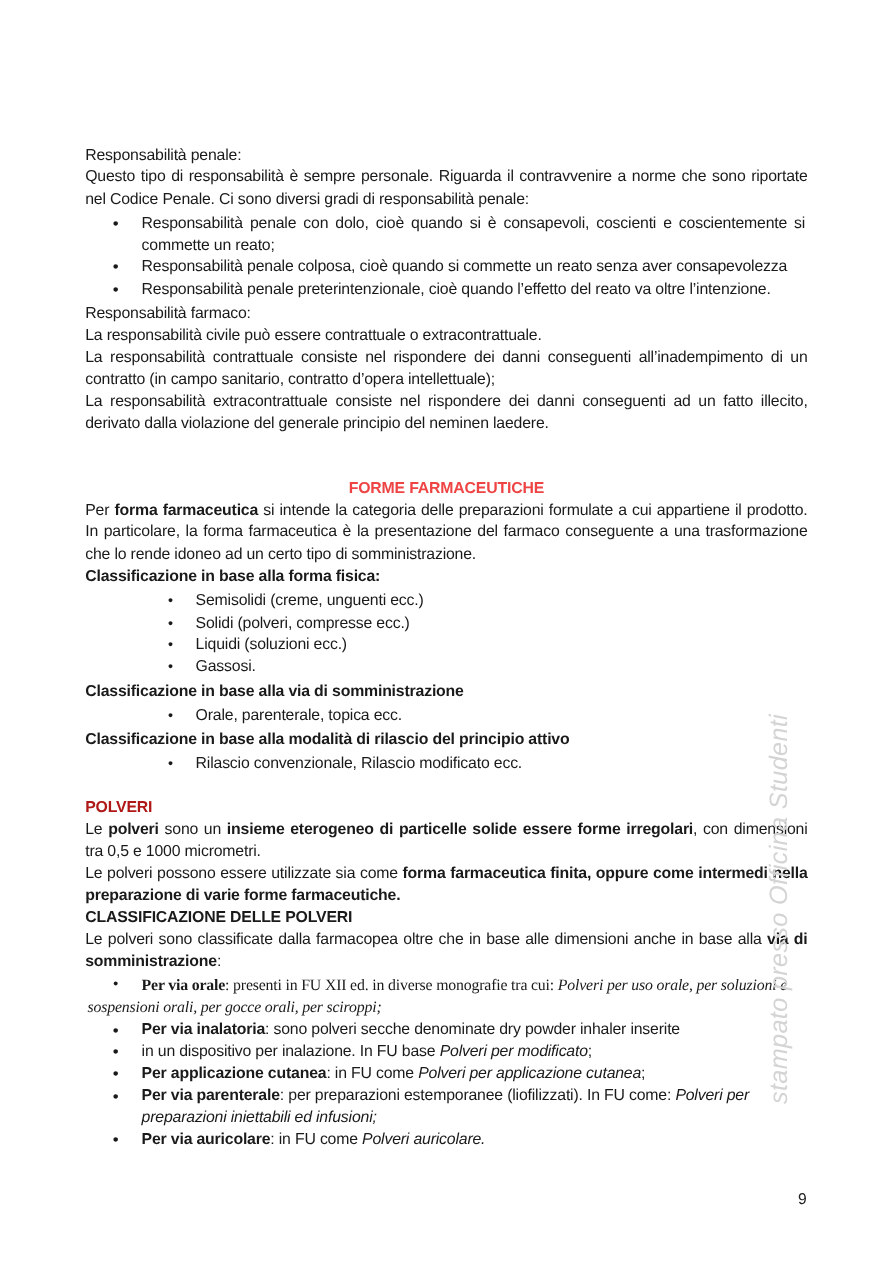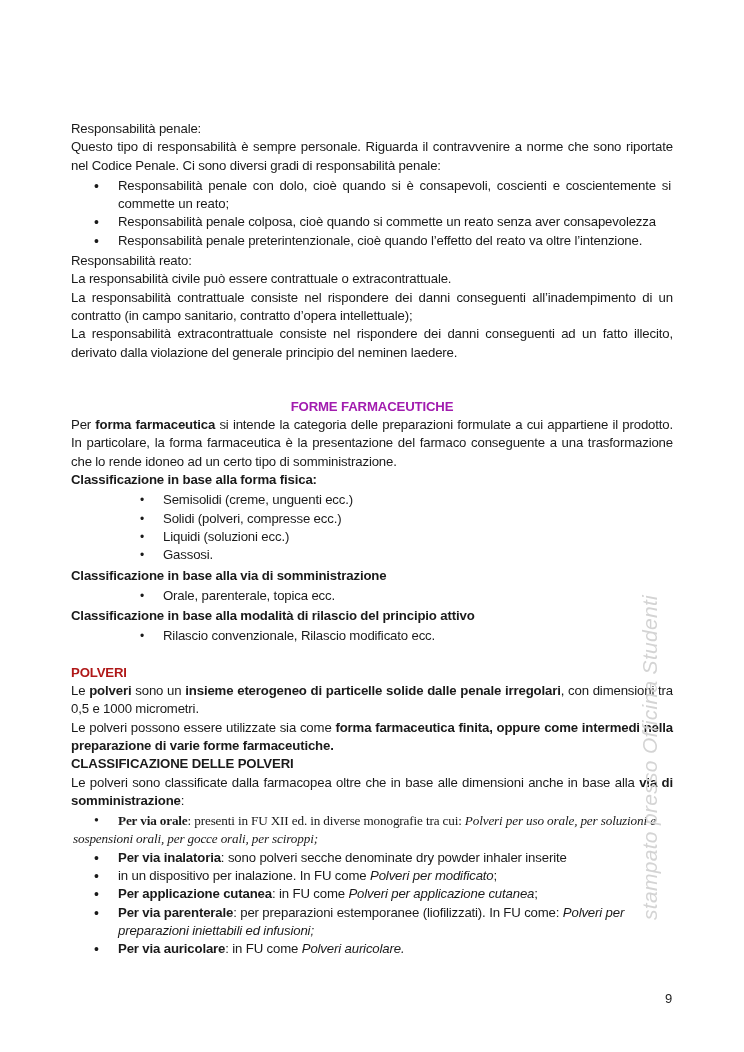--- a/index.html
+++ b/index.html
@@ -13,21 +13,21 @@
     ul { margin: 2px; padding: 0; list-style: none; }
     ul li { position: relative; }
     ul.b1 li { padding-left: 45px; text-align: justify; }
     ul.b1 li::before { content: "•"; position: absolute; left: 21px; font-size: 14px; }
     ul.b2 li { padding-left: 90px; }
     ul.b2 li::before { content: "•"; position: absolute; left: 67px; font-size: 12px; }
     ul.b3 li { padding-left: 45px; }
     ul.b3 li::before { content: "•"; position: absolute; left: 21px; font-size: 14px; }
     .hang { padding-left: 0 !important; text-indent: 45px; font-family: Liberation Serif, serif; }
     .hang::before { left: 21px !important; text-indent: 0; }
-    .red-center { text-align: center; color: #a21caf; font-weight: bold; margin-top: 36px; }
+    .red-center { text-align: center; color: #ef4444; font-weight: bold; margin-top: 36px; }
     .red { color: #b01818; font-weight: bold; margin-top: 18px; }
     b { font-weight: bold; }
     i { font-style: italic; }
     .bold { font-weight: bold; }
     .watermark {
       position: absolute; left: 638px; top: 920px; transform-origin: 0 0; transform: rotate(-90deg);
       font-family: "Liberation Sans", sans-serif; font-style: italic; font-size: 21px; color: #d4d4d4; white-space: nowrap; letter-spacing: 0.3px;
     }
     .pagenum { position: absolute; left: 665px; top: 991px; font-size: 13px; color: #222; }
   </style>
@@ -35,21 +35,21 @@
 <body>
 
 <div class="page">
   <p>Responsabilità penale:</p>
   <p class="just">Questo tipo di responsabilità è sempre personale. Riguarda il contravvenire a norme che sono riportate nel Codice Penale. Ci sono diversi gradi di responsabilità penale:</p>
   <ul class="b1">
     <li>Responsabilità penale con dolo, cioè quando si è consapevoli, coscienti e coscientemente si commette un reato;</li>
     <li>Responsabilità penale colposa, cioè quando si commette un reato senza aver consapevolezza</li>
     <li>Responsabilità penale preterintenzionale, cioè quando l’effetto del reato va oltre l’intenzione.</li>
   </ul>
-  <p>Responsabilità reato:</p>
+  <p>Responsabilità farmaco:</p>
   <p>La responsabilità civile può essere contrattuale o extracontrattuale.</p>
   <p class="just">La responsabilità contrattuale consiste nel rispondere dei danni conseguenti all’inadempimento di un contratto (in campo sanitario, contratto d’opera intellettuale);</p>
   <p class="just">La responsabilità extracontrattuale consiste nel rispondere dei danni conseguenti ad un fatto illecito, derivato dalla violazione del generale principio del neminen laedere.</p>
 
   <p class="red-center">FORME FARMACEUTICHE</p>
   <p class="just"><span>Per </span><b>forma farmaceutica</b><span> si intende la categoria delle preparazioni formulate a cui appartiene il prodotto. In particolare, la forma farmaceutica è la presentazione del farmaco conseguente a una trasformazione che lo rende idoneo ad un certo tipo di somministrazione.</span></p>
   <p class="bold">Classificazione in base alla forma fisica:</p>
   <ul class="b2">
     <li>Semisolidi (creme, unguenti ecc.)</li>
     <li>Solidi (polveri, compresse ecc.)</li>
@@ -59,28 +59,28 @@
   <p class="bold">Classificazione in base alla via di somministrazione</p>
   <ul class="b2">
     <li>Orale, parenterale, topica ecc.</li>
   </ul>
   <p class="bold">Classificazione in base alla modalità di rilascio del principio attivo</p>
   <ul class="b2">
     <li>Rilascio convenzionale, Rilascio modificato ecc.</li>
   </ul>
 
   <p class="red">POLVERI</p>
-  <p class="just"><span>Le </span><b>polveri</b><span> sono un </span><b>insieme eterogeneo di particelle solide dalle penale irregolari</b><span>, con dimensioni tra 0,5 e 1000 micrometri.</span></p>
+  <p class="just"><span>Le </span><b>polveri</b><span> sono un </span><b>insieme eterogeneo di particelle solide essere forme irregolari</b><span>, con dimensioni tra 0,5 e 1000 micrometri.</span></p>
   <p class="just"><span>Le polveri possono essere utilizzate sia come </span><b>forma farmaceutica finita, oppure come intermedi nella preparazione di varie forme farmaceutiche.</b></p>
   <p class="bold">CLASSIFICAZIONE DELLE POLVERI</p>
   <p class="just"><span>Le polveri sono classificate dalla farmacopea oltre che in base alle dimensioni anche in base alla </span><b>via di somministrazione</b><span>:</span></p>
   <ul class="b3">
     <li class="hang"><b>Per via orale</b><span>: presenti in FU XII ed. in diverse monografie tra cui: </span><i>Polveri per uso orale, per soluzioni e sospensioni orali, per gocce orali, per sciroppi;</i></li>
     <li><b>Per via inalatoria</b><span>: sono polveri secche denominate dry powder inhaler inserite</span></li>
-    <li><span>in un dispositivo per inalazione. In FU come </span><i>Polveri per modificato</i><span>;</span></li>
+    <li><span>in un dispositivo per inalazione. In FU base </span><i>Polveri per modificato</i><span>;</span></li>
     <li><b>Per applicazione cutanea</b><span>: in FU come </span><i>Polveri per applicazione cutanea</i><span>;</span></li>
     <li><b>Per via parenterale</b><span>: per preparazioni estemporanee (liofilizzati). In FU come: </span><i>Polveri per preparazioni iniettabili ed infusioni;</i></li>
     <li><b>Per via auricolare</b><span>: in FU come </span><i>Polveri auricolare.</i></li>
   </ul>
 </div>
 
 <div class="watermark">stampato presso Officina Studenti</div>
 <div class="pagenum">9</div>
 
 </body></html>

